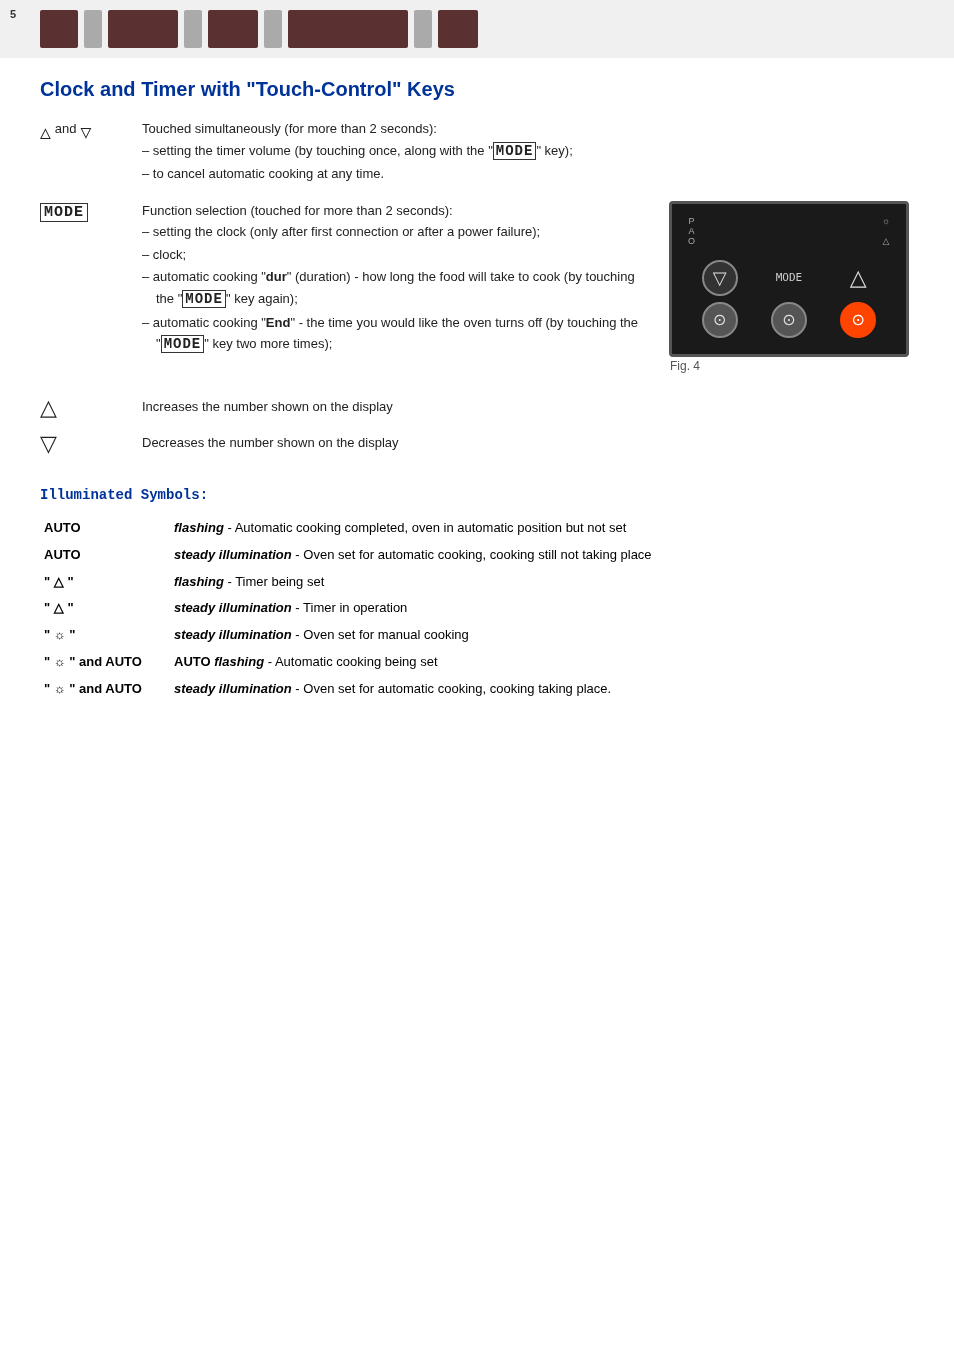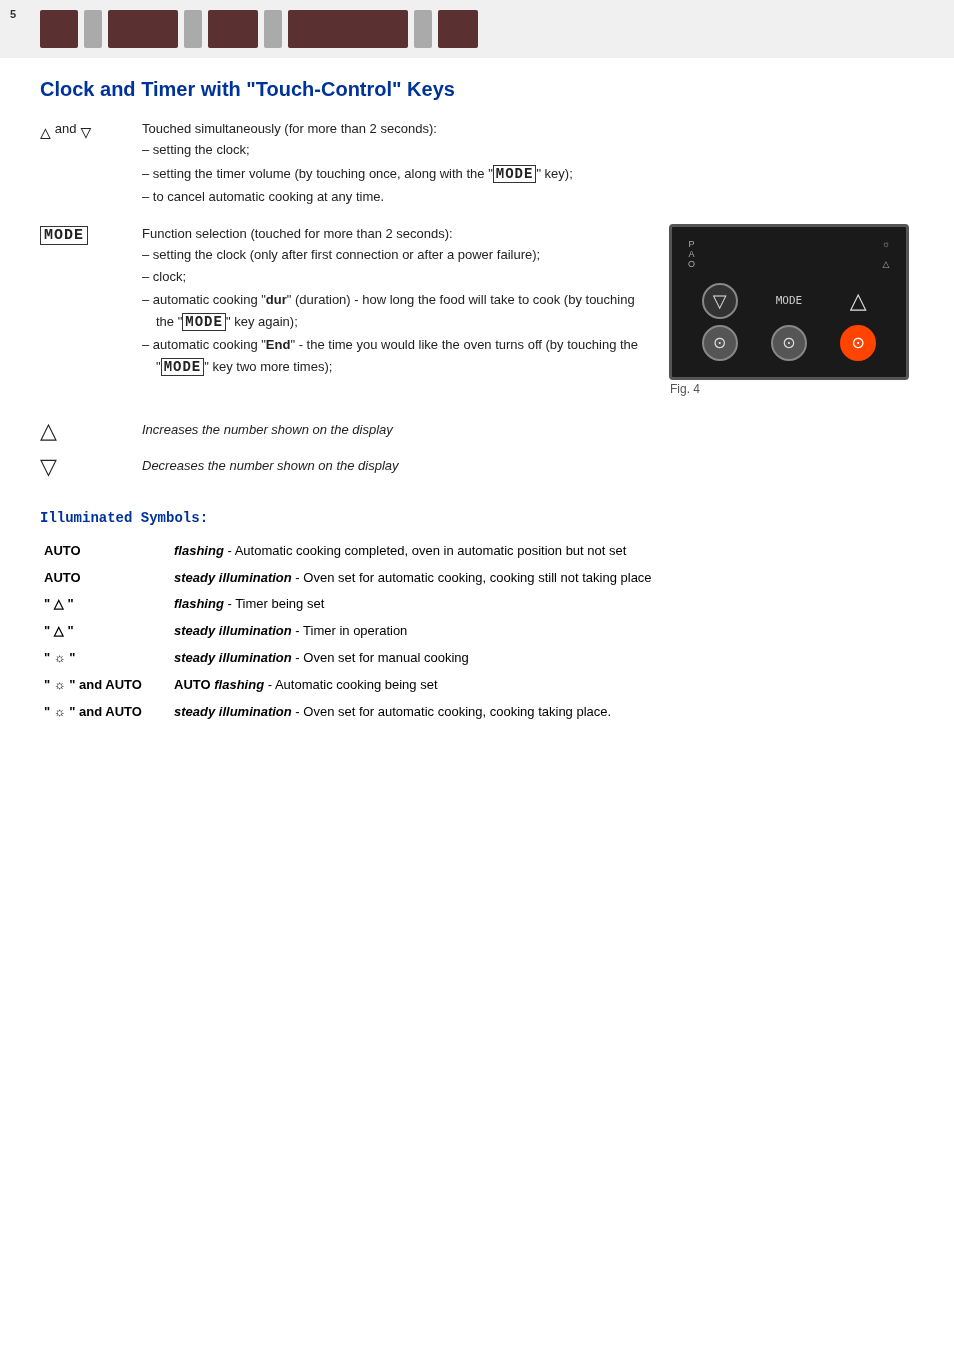--- a/index.html
+++ b/index.html
@@ -245,21 +245,20 @@
       color: #222;
       display: flex;
       align-items: flex-start;
       padding-top: 2px;
     }
     .standalone-key-desc {
       flex: 1;
       font-size: 13px;
       color: #222;
       padding-top: 6px;
-      font-style: italic;
     }
 
     
     .mode-key {
       font-family: 'Courier New', monospace;
       font-size: 14px;
       font-weight: bold;
       letter-spacing: 1px;
       border: 1px solid #333;
       padding: 0 2px;
@@ -290,21 +289,20 @@
 
     <div class="key-row" style="margin-bottom:14px;">
       <div class="key-label">
         <span style="font-size:18px;">△</span>
         <span class="and-symbol" style="font-size:13px;font-family:Arial,sans-serif;font-weight:normal;margin:0 4px;">and</span>
         <span style="font-size:18px;">▽</span>
       </div>
       <div class="key-desc">
         <span>Touched simultaneously (for more than 2 seconds):</span>
         <ul>
-          <li>setting the clock;</li>
           <li>setting the timer volume (by touching once, along with the "<span class="mode-key">MODE</span>" key);</li>
           <li>to cancel automatic cooking at any time.</li>
         </ul>
       </div>
     </div>
 
     <div class="mode-section">
       <div class="mode-left">
         <div class="key-row">
           <div class="key-label">

